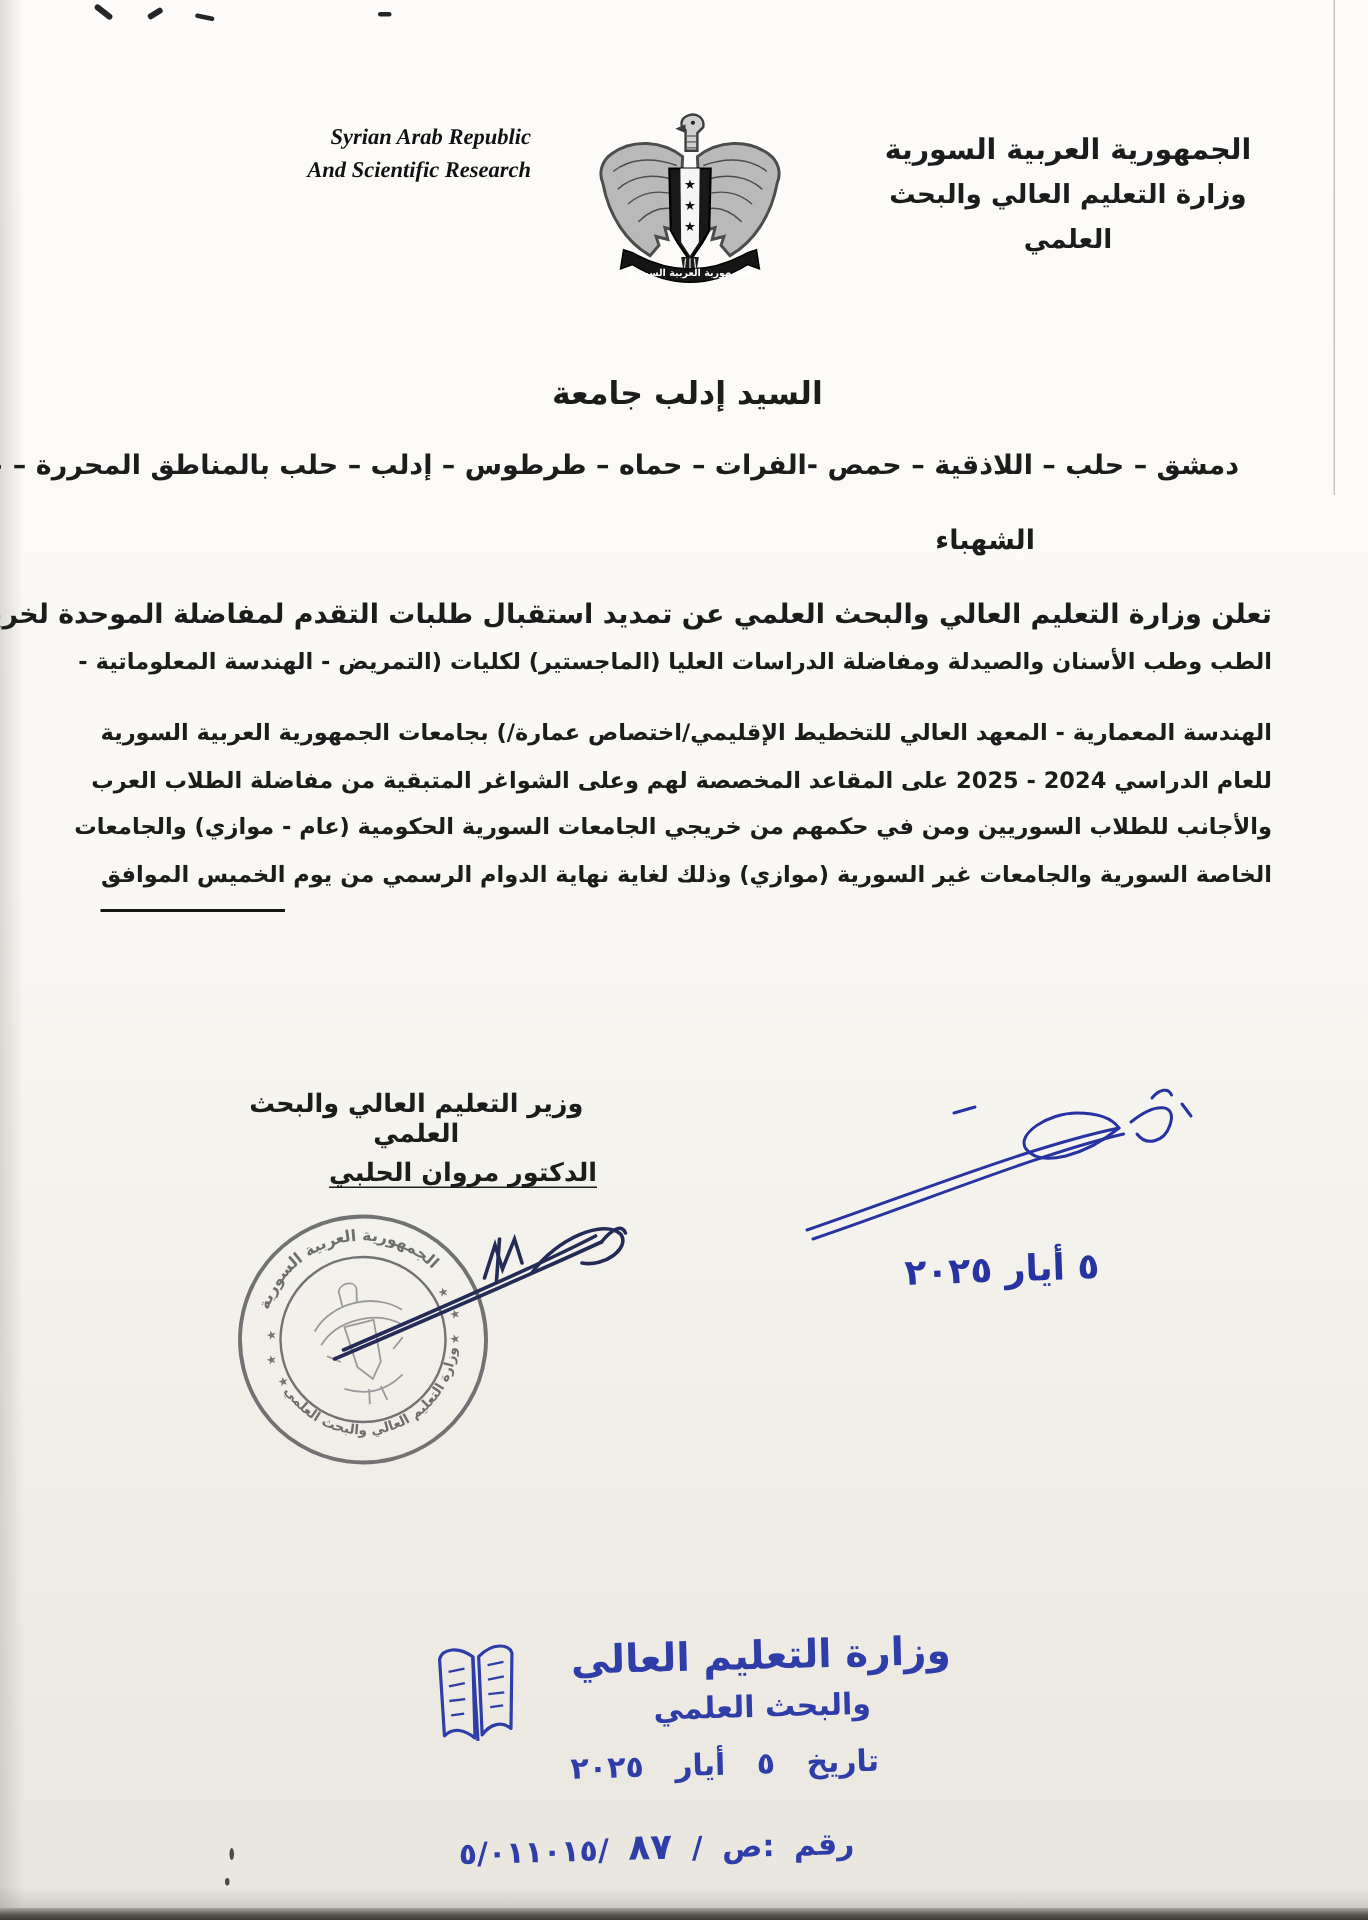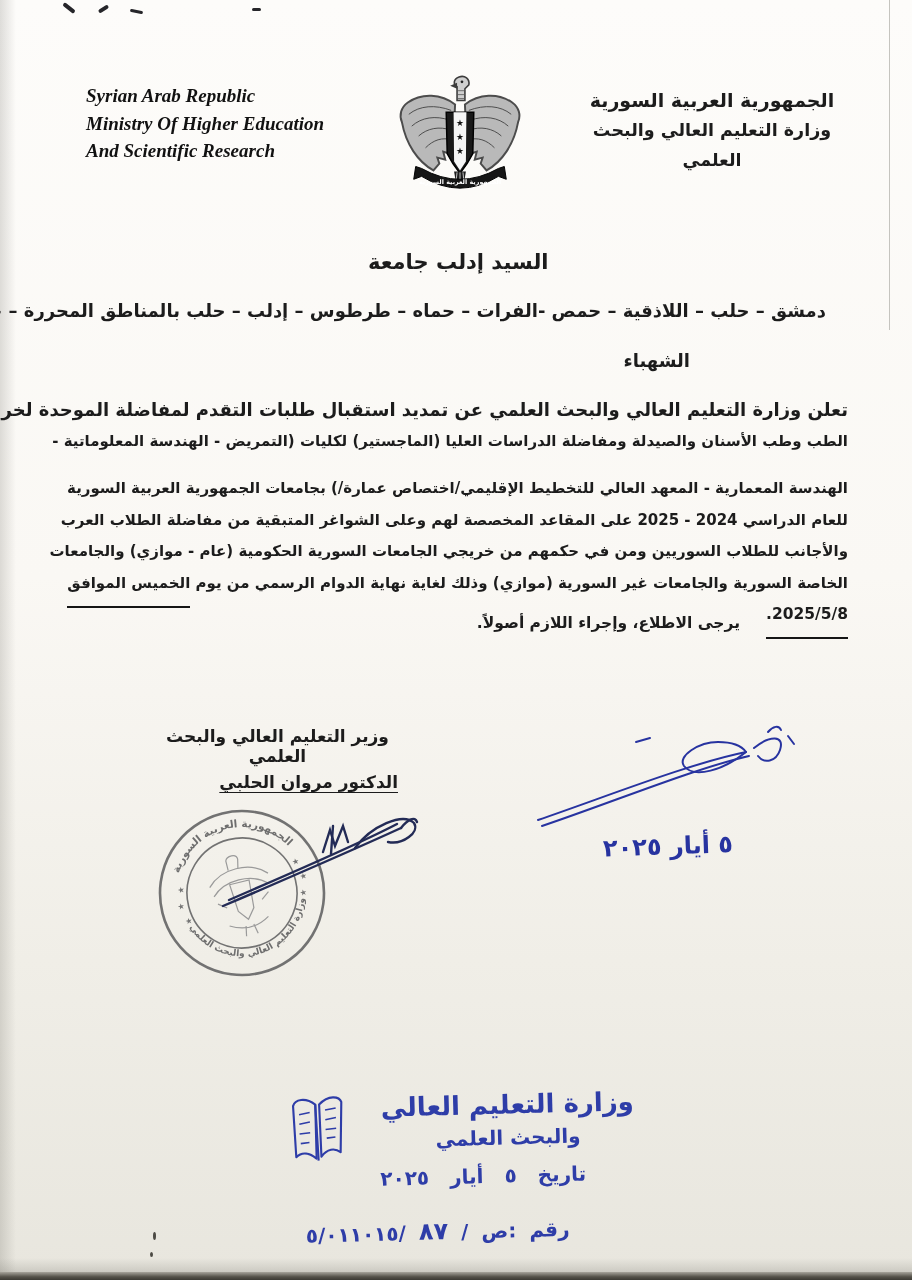--- a/index.html
+++ b/index.html
@@ -34,23 +34,22 @@
   <div class="edge-right"></div>
   <div class="edge-bottom-soft"></div>
   <div class="edge-bottom"></div>
   <div class="mark" style="left:62px;top:6px;width:14px;height:4px;transform:rotate(38deg);"></div>
   <div class="mark" style="left:98px;top:7px;width:11px;height:4px;transform:rotate(-32deg);"></div>
   <div class="mark" style="left:130px;top:10px;width:13px;height:3px;transform:rotate(12deg);"></div>
   <div class="mark" style="left:252px;top:8px;width:9px;height:3px;"></div>
   <div class="speck" style="left:153px;top:1232px;width:3px;height:8px;"></div>
   <div class="speck" style="left:150px;top:1252px;width:3px;height:5px;"></div>
 
-  <div class="abs eng" style="left:86px;top:82px;width:268px;font-size:19px;line-height:1.45;text-align:left;">
+  <div class="abs eng" style="left:86px;top:82px;width:268px;font-size:15px;line-height:1.45;text-align:right;">
     <div>Syrian Arab Republic</div>
-    <div>Ministry Of Higher Education</div>
     <div>And Scientific Research</div>
   </div>
 
   <svg class="abs" style="left:396px;top:70px;" width="128" height="128" viewBox="0 0 130 128">
     <defs>
       <path id="wingL" d="M60,34 C46,23 26,22 12,32 C5,37 3,45 6,52 C10,74 22,92 38,101 L44,94 L42,88 L50,90 L48,82 L55,84 L53,76 L58,78 Z"></path>
     </defs>
     <use href="#wingL" fill="#b9b9b9" stroke="#4c4c4c" stroke-width="2"></use>
     <use href="#wingL" fill="#b9b9b9" stroke="#4c4c4c" stroke-width="2" transform="translate(130,0) scale(-1,1)"></use>
     <g stroke="#4c4c4c" stroke-width="1" fill="none">
@@ -103,26 +102,22 @@
 
   <div class="abs" style="left:95px;top:394px;width:753px;">
     <div class="ar fill-line" style="font-size:18px;line-height:31.5px;">تعلن وزارة التعليم العالي والبحث العلمي عن تمديد استقبال طلبات التقدم لمفاضلة الموحدة لخريجي كليات</div>
     <div class="ar fill-line" style="font-size:15px;line-height:31.5px;">الطب وطب الأسنان والصيدلة ومفاضلة الدراسات العليا (الماجستير) لكليات (التمريض - الهندسة المعلوماتية -</div>
     <div class="ar fill-line" style="font-size:15px;line-height:31.5px;margin-top:16px;">الهندسة المعمارية - المعهد العالي للتخطيط الإقليمي/اختصاص عمارة/) بجامعات الجمهورية العربية السورية</div>
     <div class="ar fill-line" style="font-size:15px;line-height:31.5px;">للعام الدراسي 2024 - 2025 على المقاعد المخصصة لهم وعلى الشواغر المتبقية من مفاضلة الطلاب العرب</div>
     <div class="ar fill-line" style="font-size:15px;line-height:31.5px;">والأجانب للطلاب السوريين ومن في حكمهم من خريجي الجامعات السورية الحكومية (عام - موازي) والجامعات</div>
     <div class="ar fill-line" style="font-size:15px;line-height:31.5px;">
       <span>الخاصة السورية والجامعات غير السورية (موازي)  وذلك لغاية نهاية الدوام الرسمي من يوم </span><span class="u2">الخميس الموافق</span>
     </div>
-    <div class="ar" style="font-size:15.5px;line-height:31px;text-align:right;">
-      <span class="u2">2025/5/8.</span>
-    </div>
-  </div>
-
-  <div class="abs ar" style="right:172px;top:614px;font-size:15.5px;">يرجى الاطلاع، وإجراء اللازم أصولاً.</div>
+  </div>
+
 
   <div class="abs ar" style="left:150px;top:726px;width:255px;text-align:center;font-size:17px;">وزير التعليم العالي والبحث العلمي</div>
   <div class="abs ar" style="left:158px;top:772px;width:240px;font-size:17px;text-decoration:underline;text-underline-offset:4px;">الدكتور  مروان الحلبي</div>
 
   <svg class="abs" style="left:152px;top:798px;" width="180" height="190" viewBox="0 0 180 190">
     <g transform="rotate(-14 90 95)" stroke="#727272" fill="none">
       <circle cx="90" cy="95" r="82" stroke-width="2.6"></circle>
       <circle cx="90" cy="95" r="55" stroke-width="1.6"></circle>
       <defs>
         <path id="arcTop" d="M24,95 A66,66 0 0 1 156,95"></path>

